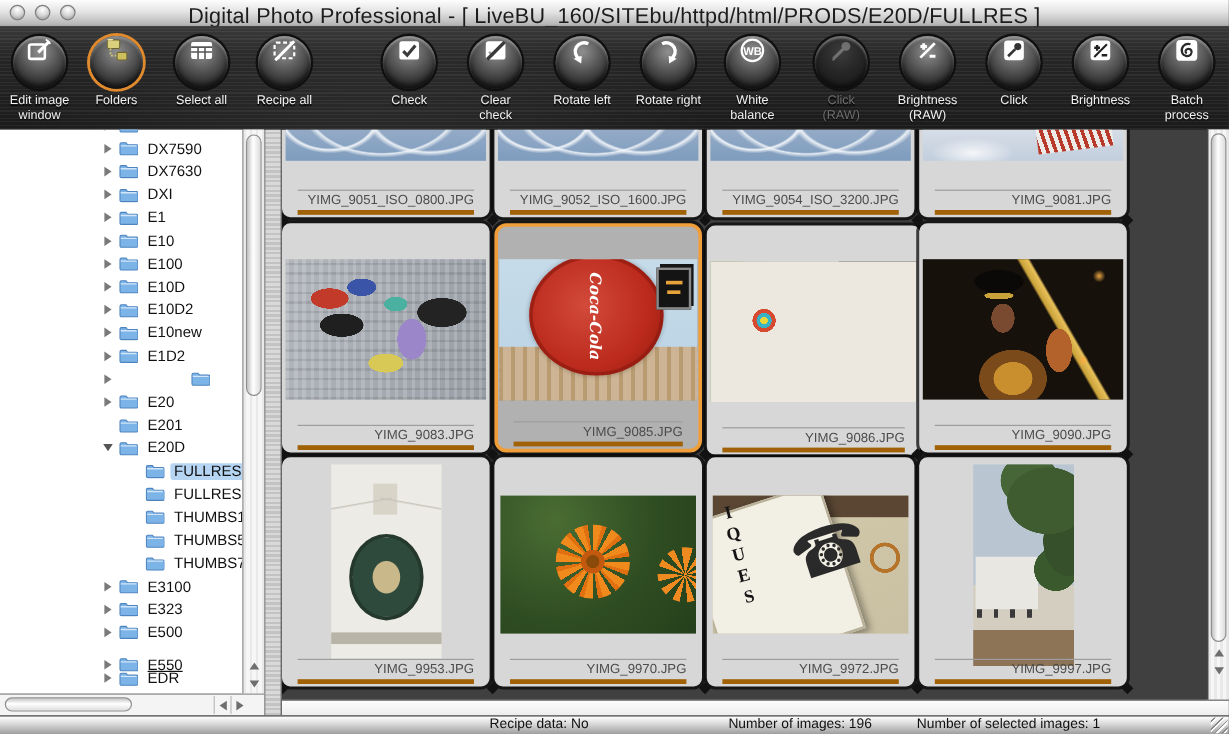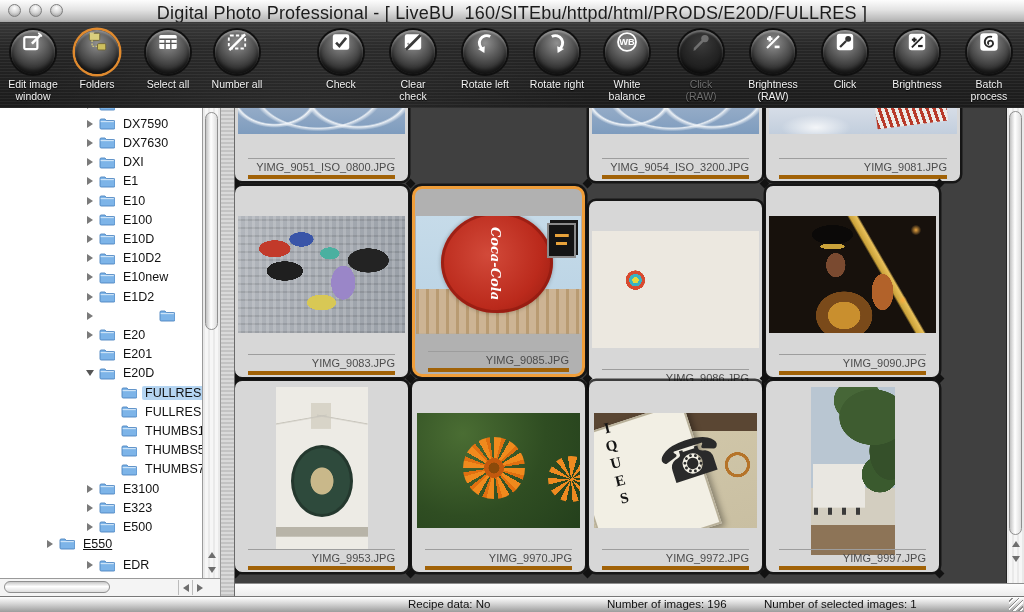--- a/index.html
+++ b/index.html
@@ -250,21 +250,21 @@
       <div class="tb" style="left: 202px;">
         <div class="circ">
           <span>
             <svg width="24" height="24" viewBox="0 0 22 22">
               <rect x="3.5" y="5" width="15" height="12" rx="1.5" fill="none" stroke="#fff" stroke-width="1.7" stroke-dasharray="3 2"></rect>
               <path d="M4 18.5 L18.5 4" stroke="#fff" stroke-width="2.2"></path>
             </svg>
           </span>
         </div>
         <div class="lbl">
-          <div>Number all</div>
+          <div>Recipe all</div>
         </div>
       </div>
       <div class="tb" style="left: 306px;">
         <div class="circ">
           <span>
             <svg width="24" height="24" viewBox="0 0 22 22">
               <rect x="3.5" y="4" width="15" height="14" rx="2" fill="#fff"></rect>
               <path d="M6.5 11.5 l3 3.2 L15.7 7.3" fill="none" stroke="#3a3a3a" stroke-width="2.4"></path>
             </svg>
           </span>
@@ -611,21 +611,21 @@
       <div class="trow" style="top: 409.4px; padding-left: 84px;">
         <span class="disc">
           <span class="tri-c"></span>
         </span>
         <span class="fico"><svg width="16" height="13" viewBox="0 0 16 13">
             <path d="M1 3.2 q0-1.2 1.2-1.2 h3.8 l1.3 1.6 h7.5 q1.2 0 1.2 1.2 v6 q0 1.2-1.2 1.2 h-12.6 q-1.2 0-1.2-1.2 Z" fill="#7db4e8" stroke="#4d84bf" stroke-width=".9"></path>
             <path d="M1.6 4.6 h13.2" stroke="#d2e6f8" stroke-width="1.1"></path>
           </svg></span>
         <span class="tlabel">E500</span>
       </div>
-      <div class="trow" style="top: 426px; padding-left: 44px; text-decoration: underline;">
+      <div class="trow" style="top: 436px; padding-left: 84px; text-decoration: underline;">
         <span class="disc">
           <span class="tri-c"></span>
         </span>
         <span class="fico"><svg width="16" height="13" viewBox="0 0 16 13">
             <path d="M1 3.2 q0-1.2 1.2-1.2 h3.8 l1.3 1.6 h7.5 q1.2 0 1.2 1.2 v6 q0 1.2-1.2 1.2 h-12.6 q-1.2 0-1.2-1.2 Z" fill="#7db4e8" stroke="#4d84bf" stroke-width=".9"></path>
             <path d="M1.6 4.6 h13.2" stroke="#d2e6f8" stroke-width="1.1"></path>
           </svg></span>
         <span class="tlabel">E550</span>
       </div>
       <div class="trow" style="top: 447.8px; padding-left: 84px;">
@@ -661,39 +661,43 @@
       </div>
   </div>
 
   <div id="splitter"></div>
 
   <div id="content">
       <div class="cell toprow" style="left: 0px; top: 0px; width: 173px; height: 73px;">
         <div class="art a-sky-ferris" style="top: 0px; height: 26px; left: 3px; right: 3px;"></div>
         <div class="flabel">YIMG_9051_ISO_0800.JPG</div>
       </div>
+      <div class="cell toprow" style="left: 177px; top: 0px; width: 173px; height: 73px;">
+        <div class="art a-sky-ferris" style="top: 0px; height: 26px; left: 3px; right: 3px;"></div>
+        <div class="flabel">YIMG_9052_ISO_1600.JPG</div>
+      </div>
       <div class="cell toprow" style="left: 354px; top: 0px; width: 173px; height: 73px;">
         <div class="art a-sky-ferris" style="top: 0px; height: 26px; left: 3px; right: 3px;"></div>
         <div class="flabel">YIMG_9054_ISO_3200.JPG</div>
       </div>
-      <div class="cell toprow" style="left: 531px; top: 0px; width: 194px; height: 73px;">
+      <div class="cell toprow" style="left: 531px; top: 0px; width: 173px; height: 73px;">
         <div class="art a-flag-sky" style="top: 0px; height: 26px; left: 3px; right: 3px;"></div>
         <div class="flabel">YIMG_9081.JPG</div>
       </div>
       <div class="cell" style="left: 0px; top: 77.5px; width: 173px; height: 191px;">
         <div class="art a-sculpture" style="top: 30px; height: 117px; left: 3px; right: 3px;"></div>
         <div class="flabel">YIMG_9083.JPG</div>
       </div>
       <div class="cell sel" style="left: 177px; top: 77.5px; width: 173px; height: 191px;">
         <div class="art a-coke-sign" style="top: 27px; height: 118px; left: 1px; right: 1px;">
           <span class="art-text">Coca-Cola</span>
         </div>
         <div class="flabel">YIMG_9085.JPG</div>
       </div>
-      <div class="cell" style="left: 354px; top: 93px; width: 173px; height: 191px;">
+      <div class="cell" style="left: 354px; top: 80px; width: 146px; height: 191px; padding-left: 32px;">
         <div class="art a-market" style="top: 30px; height: 117px; left: 3px; right: 3px;"></div>
         <div class="flabel">YIMG_9086.JPG</div>
       </div>
       <div class="cell" style="left: 531px; top: 77.5px; width: 173px; height: 191px;">
         <div class="art a-sax-player" style="top: 30px; height: 117px; left: 3px; right: 3px;"></div>
         <div class="flabel">YIMG_9090.JPG</div>
       </div>
       <div class="cell" style="left: 0px; top: 272.5px; width: 173px; height: 191px;">
         <div class="art a-gable-sign" style="top: 6px; height: 162px; left: 50%; width: 92px; margin-left: -46px;"></div>
         <div class="flabel">YIMG_9953.JPG</div>

